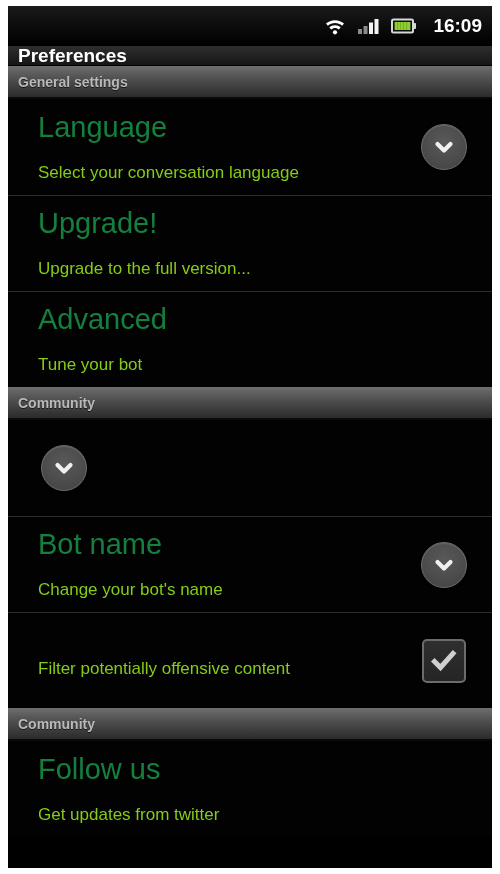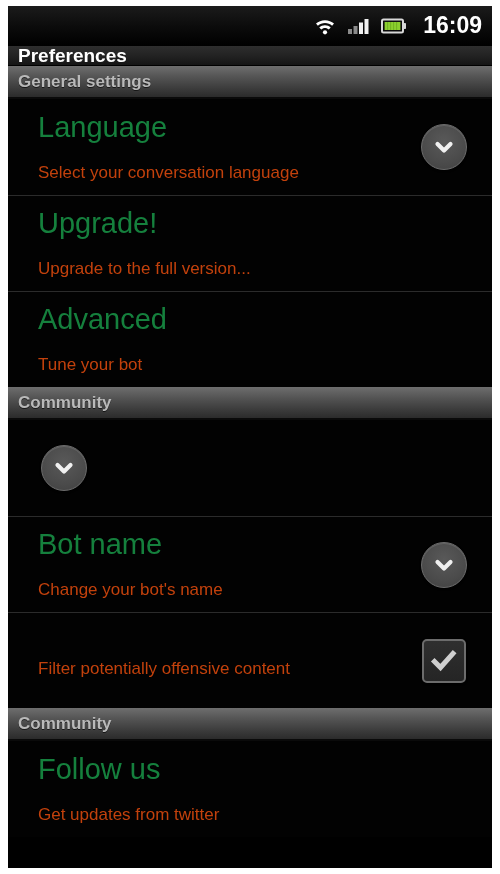--- a/index.html
+++ b/index.html
@@ -39,21 +39,21 @@
     box-sizing: border-box;
     border-bottom: 1px solid #000;
   }
   .status-icons {
     display: flex;
     align-items: center;
     gap: 10px;
   }
   .clock {
     color: #ffffff;
-    font-size: 23px;
+    font-size: 19px;
     font-weight: bold;
     letter-spacing: 0px;
     margin-left: 6px;
     line-height: 1;
   }
 
   
   .wifi-icon { width: 24px; height: 20px; display:block; }
   
   .signal-icon { width: 24px; height: 20px; display:block; }
@@ -86,21 +86,21 @@
     height: 33px;
     background: linear-gradient(to bottom, #6e6e6e 0%, #545454 35%, #3a3a3a 75%, #2b2b2b 100%);
     border-bottom: 2px solid #0a0a0a;
     display: flex;
     align-items: center;
     padding-left: 10px;
     box-sizing: border-box;
   }
   .section-header .section-label {
     color: #b9b9b9;
-    font-size: 17px;
+    font-size: 14px;
     font-weight: bold;
     text-shadow: 0 1px 0 rgba(0,0,0,0.6);
   }
 
   .pref-row {
     position: relative;
     background: #020202;
     border-top: 1px solid #2b2b2b;
     display: flex;
     align-items: center;
@@ -115,21 +115,21 @@
     min-width: 0;
   }
   .pref-title {
     color: #15803d;
     font-size: 29px;
     line-height: 34px;
     font-weight: normal;
     white-space: nowrap;
   }
   .pref-summary {
-    color: #c2410c;
+    color: #84cc16;
     font-size: 17px;
     line-height: 24px;
     margin-top: 17px;
     white-space: nowrap;
   }
 
   .widget-slot {
     flex: 0 0 auto;
     width: 52px;
     display: flex;

